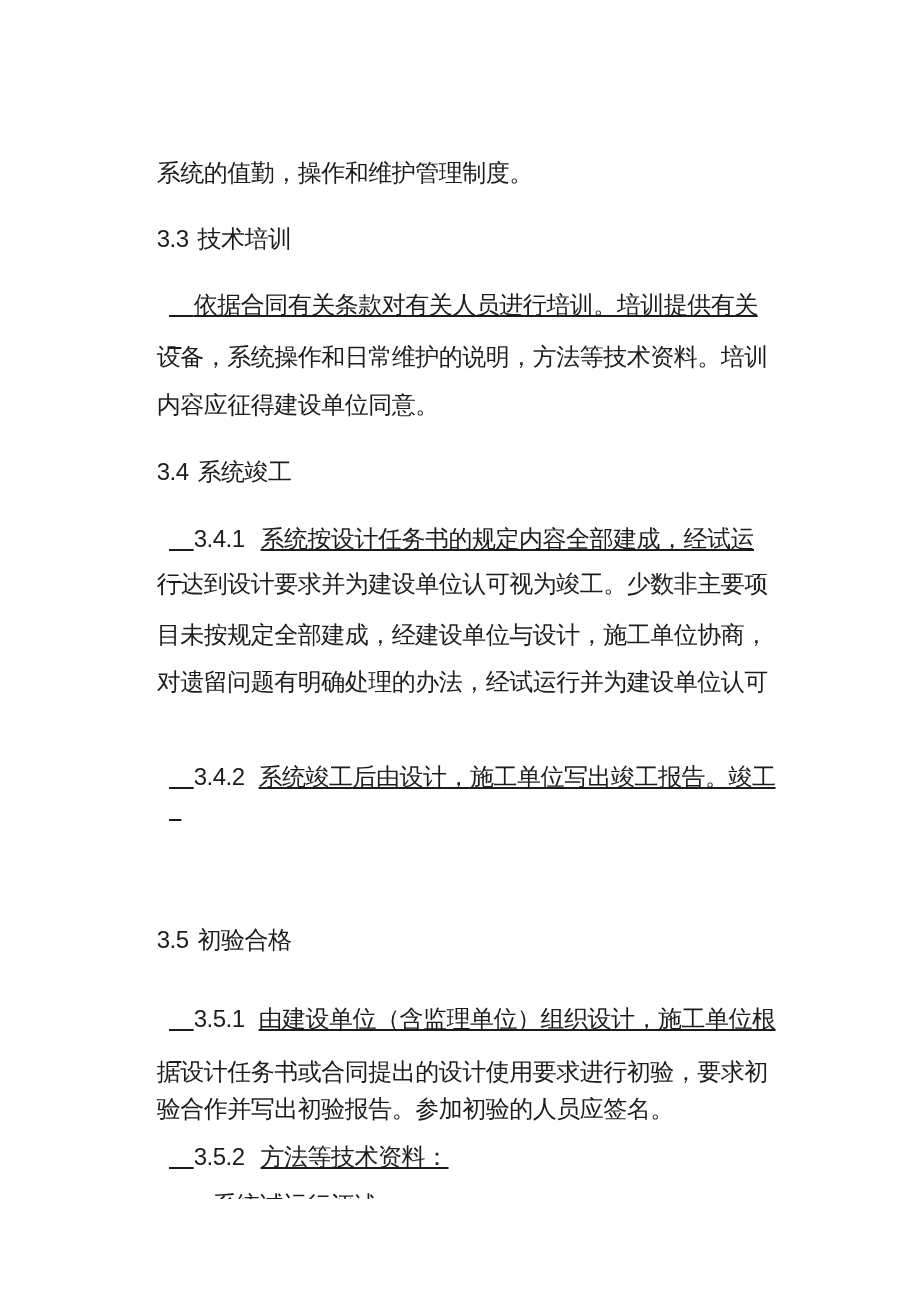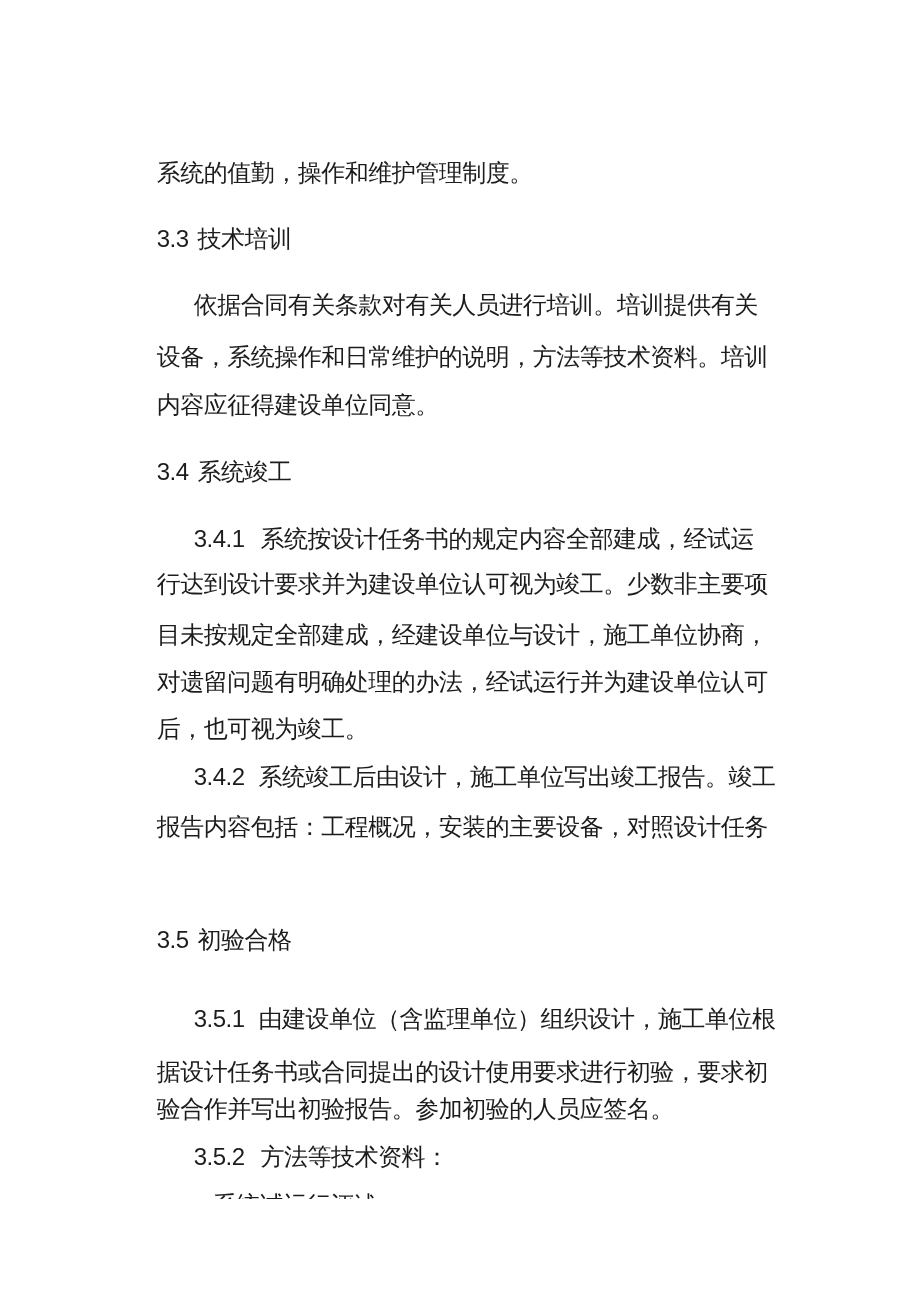--- a/index.html
+++ b/index.html
@@ -20,20 +20,21 @@
     position: absolute;
     left: 132px;
     font-size: 24px;
     line-height: 32px;
     letter-spacing: -0.5px;
     white-space: pre;
     font-weight: 400;
   }
   .line.indent {
     left: 169px;
+    text-decoration: underline;
   }
   .line .num {
     display: inline-block;
   }
   .line.heading .num {
     font-weight: 400;
     margin-right: 9px;
   }
   .line.item .num {
     margin-right: 14px;
@@ -80,31 +81,25 @@
   </div>
 
   <div class="line" style="top:587px">
     <span>目未按规定全部建成，经建设单位与设计，施工单位协商，</span>
   </div>
 
   <div class="line" style="top:634px">
     <span>对遗留问题有明确处理的办法，经试运行并为建设单位认可</span>
   </div>
 
-  <div class="line" style="top:681px">
-    <span>后，也可视为竣工。</span>
-  </div>
 
   <div class="line indent item" style="top:729px">
     <span class="num">3.4.2</span><span>系统竣工后由设计，施工单位写出竣工报告。竣工</span>
   </div>
 
-  <div class="line" style="top:779px">
-    <span>报告内容包括：工程概况，安装的主要设备，对照设计任务</span>
-  </div>
 
 
   <div class="line heading" style="top:892px">
     <span class="num">3.5</span><span>初验合格</span>
   </div>
 
   <div class="line indent item" style="top:971px">
     <span class="num">3.5.1</span><span>由建设单位（含监理单位）组织设计，施工单位根</span>
   </div>
 

